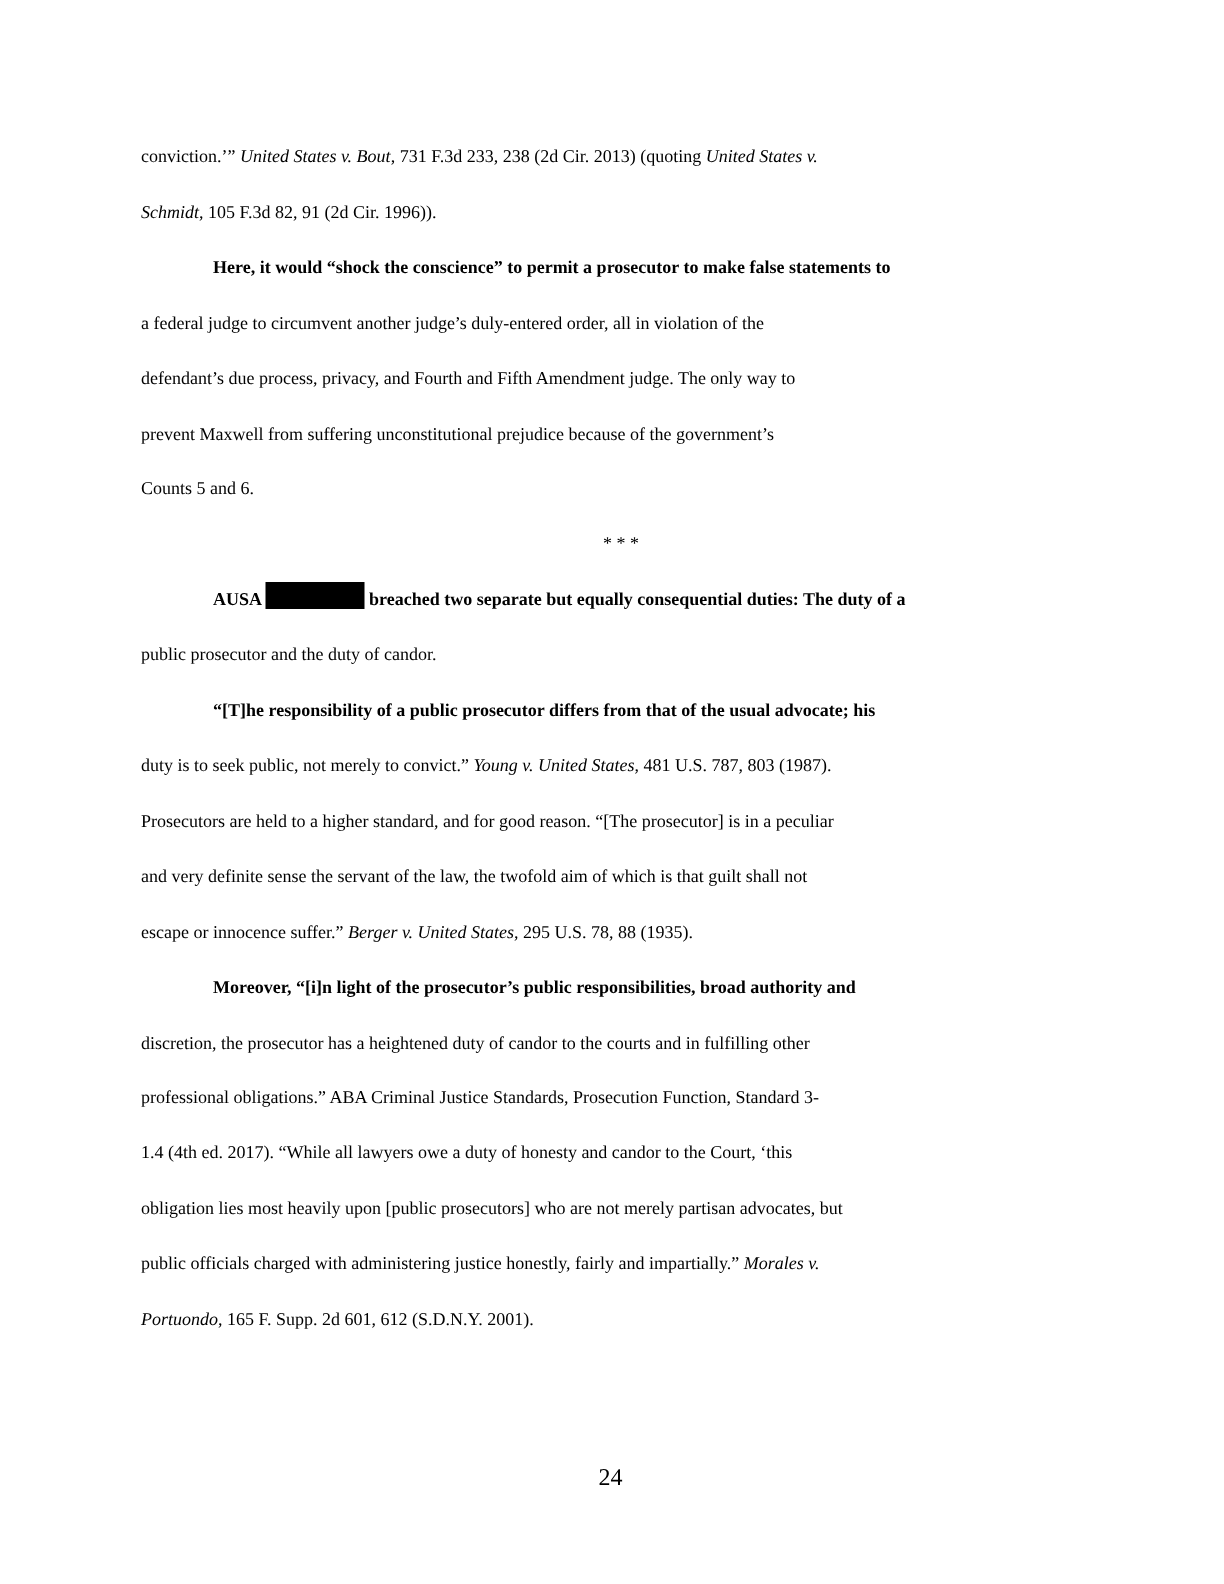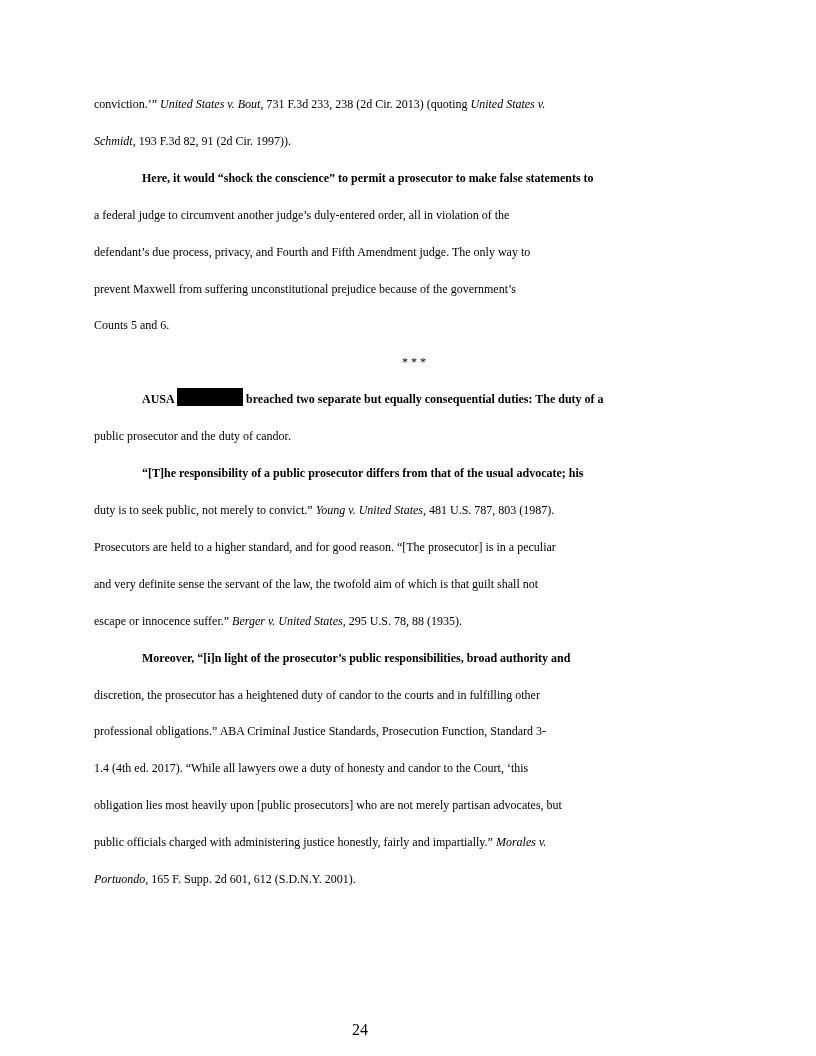--- a/index.html
+++ b/index.html
@@ -25,35 +25,36 @@
   .line { white-space: pre; }
   .line.indent { padding-left: 48px; font-weight: bold; }
   .line.center { text-align: center; padding-left: 0; }
   .italic { font-style: italic; }
   .redaction {
     display: inline-block;
     vertical-align: text-bottom;
   }
   .footer {
     position: absolute;
-    top: 1020px;
+    top: 976px;
     left: 0;
     width: 720px;
     text-align: center;
     font-size: 16px;
     line-height: 20px;
+    padding-left: 47px;
   }
 </style>
 </head>
 <body>
 
 <div class="page">
   <div class="content" id="doc-body">
       <div class="line"><span>conviction.’” </span><span class="italic">United States v. Bout</span><span>, 731 F.3d 233, 238 (2d Cir. 2013) (quoting </span><span class="italic">United States v.</span></div>
-      <div class="line"><span class="italic">Schmidt</span><span>, 193 F.3d 82, 91 (2d Cir. 1997)).</span></div>
+      <div class="line"><span class="italic">Schmidt</span><span>, 105 F.3d 82, 91 (2d Cir. 1996)).</span></div>
       <div class="line indent"><span>Here, it would “shock the conscience” to permit a prosecutor to make false statements to</span></div>
       <div class="line"><span>a federal judge to circumvent another judge’s duly-entered order, all in violation of the</span></div>
       <div class="line"><span>defendant’s due process, privacy, and Fourth and Fifth Amendment judge. The only way to</span></div>
       <div class="line"><span>prevent Maxwell from suffering unconstitutional prejudice because of the government’s</span></div>
       <div class="line"><span>Counts 5 and 6.</span></div>
       <div class="line center"><span>* * *</span></div>
       <div class="line indent"><span>AUSA </span><span class="redaction" style="width: 66px; height: 18px; background: rgb(0, 0, 0);"></span><span> breached two separate but equally consequential duties: The duty of a</span></div>
       <div class="line"><span>public prosecutor and the duty of candor.</span></div>
       <div class="line indent"><span>“[T]he responsibility of a public prosecutor differs from that of the usual advocate; his</span></div>
       <div class="line"><span>duty is to seek public, not merely to convict.” </span><span class="italic">Young v. United States</span><span>, 481 U.S. 787, 803 (1987).</span></div>

